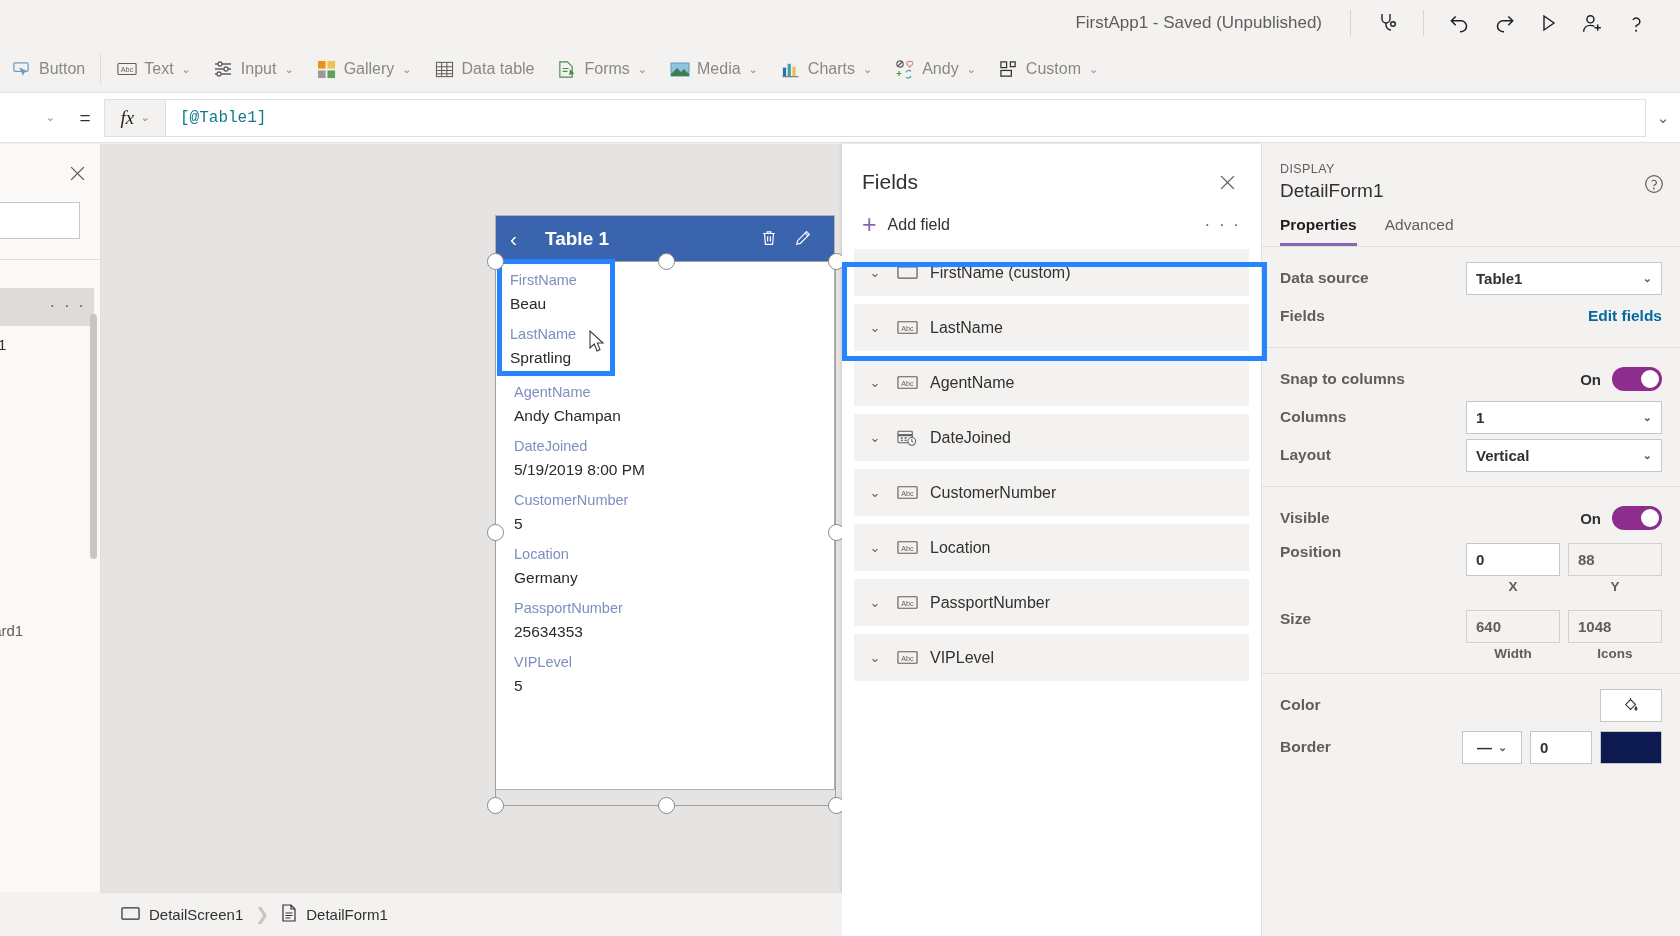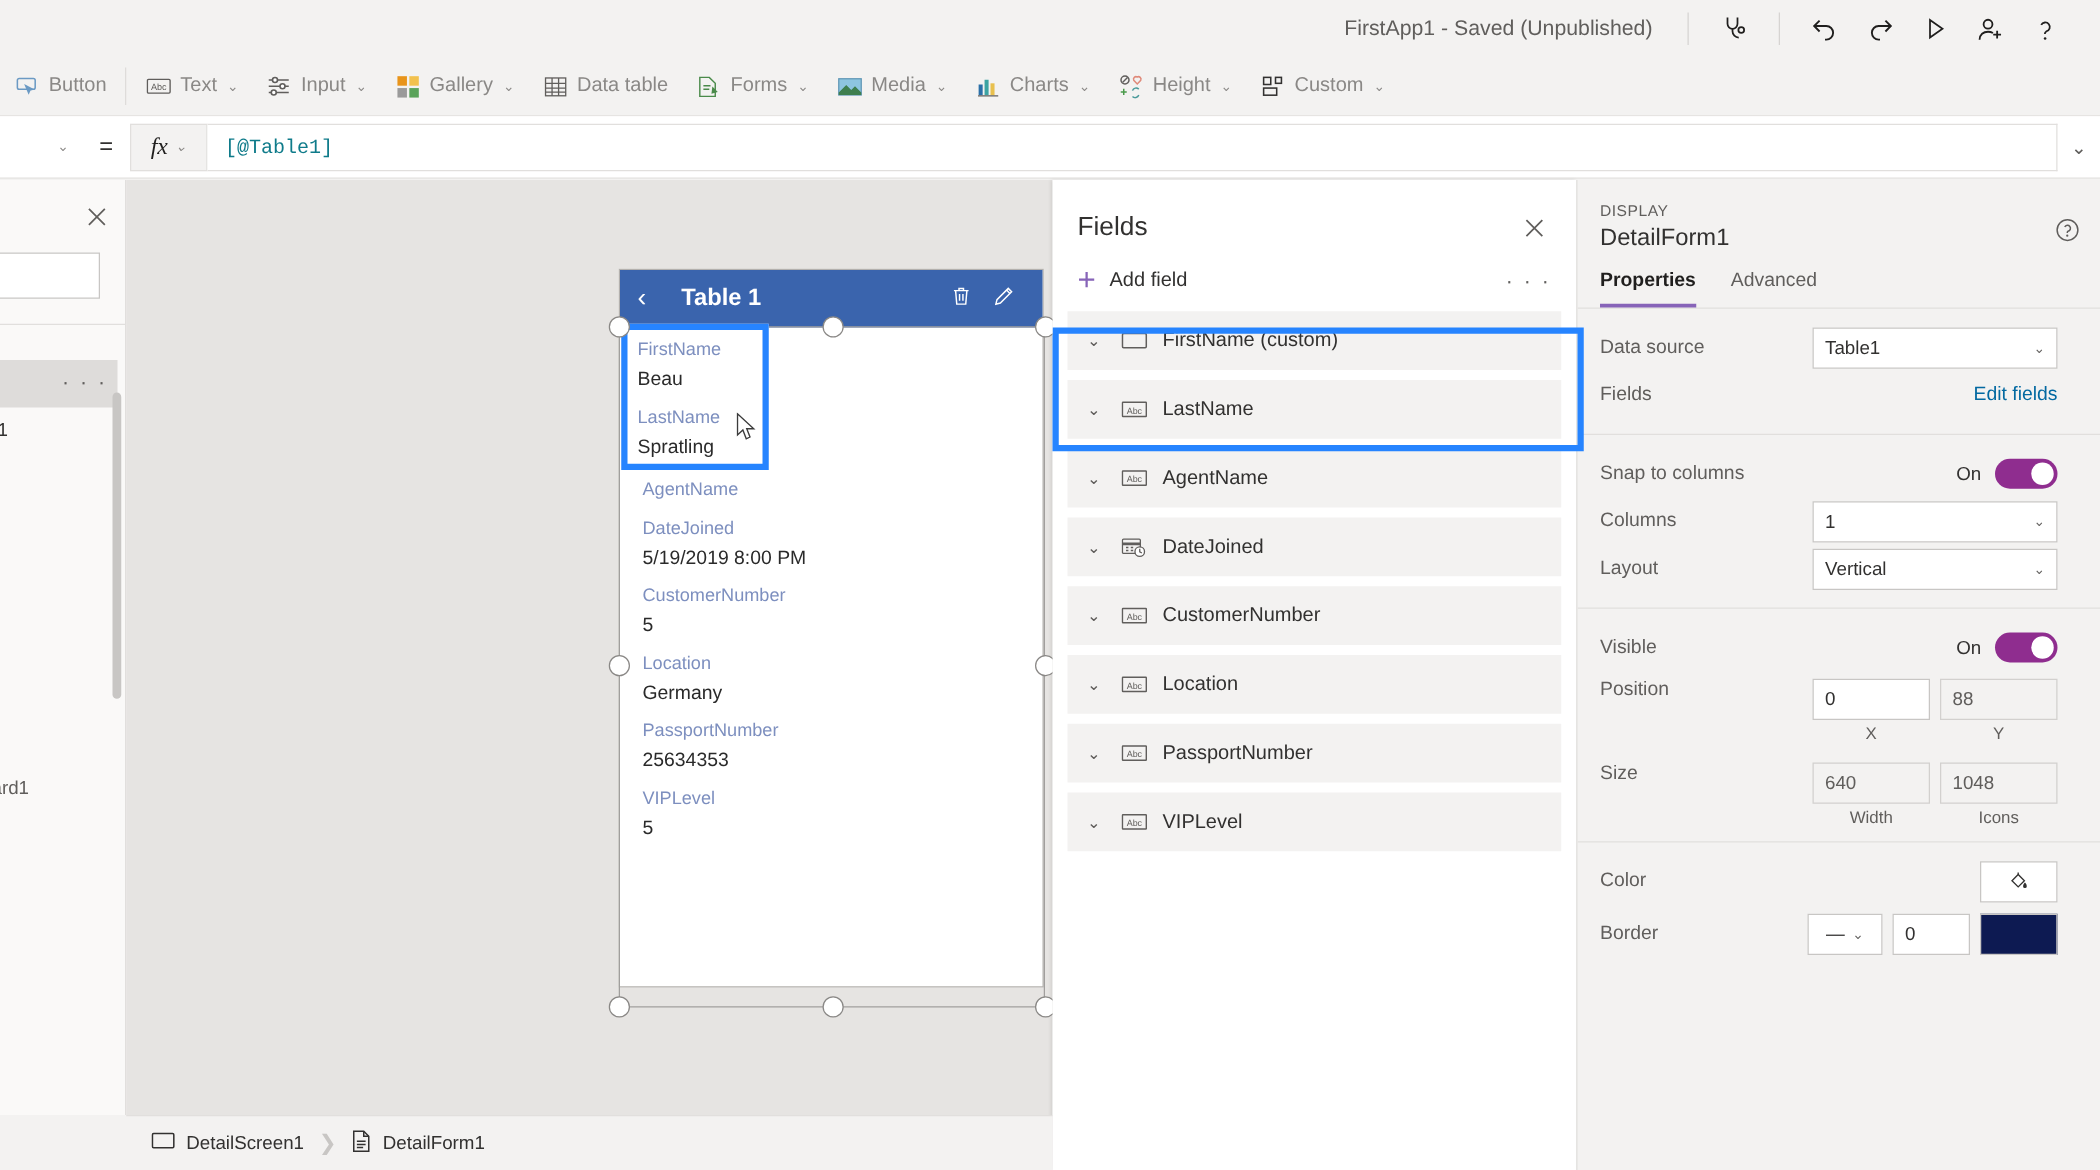--- a/index.html
+++ b/index.html
@@ -137,21 +137,21 @@
     background:#f3f2f1; border-left:1px solid #e1dfdd; overflow:hidden;
   }
   .pp-head { padding:18px 20px 0 18px; position:relative; }
   .pp-display { font-size:12.5px; color:#605e5c; letter-spacing:.4px; }
   .pp-name { font-size:19px; color:#323130; margin-top:4px; }
   .pp-help { position:absolute; right:12px; top:26px; width:28px;height:28px;
      display:flex;align-items:center;justify-content:center;cursor:pointer;color:#605e5c;}
   .pp-tabs { display:flex; gap:28px; padding:14px 18px 0 18px; border-bottom:1px solid #e1dfdd; }
   .pp-tab { font-size:15.5px; color:#605e5c; padding-bottom:9px; cursor:pointer; }
   .pp-tab.active { color:#201f1e; font-weight:bold; border-bottom:3px solid #8764b8; }
-  .pp-group { border-bottom:1px solid #e1dfdd; padding:12px 34px 12px 18px; }
+  .pp-group { border-bottom:1px solid #e1dfdd; padding:12px 18px 12px 18px;font-weight:bold; }
   .pp-row { display:flex; align-items:center; min-height:38px; }
   .pp-lbl { font-size:15.5px; color:#605e5c; flex:1; }
   .pp-sel {
     width:196px; height:33px; background:#fff; border:1px solid #c8c6c4;
     display:flex; align-items:center; padding:0 9px; font-size:15px; color:#323130;
     cursor:pointer;
   }
   .pp-sel .sc { margin-left:auto; font-size:11px; color:#605e5c; }
   .pp-link { font-size:15.5px; color:#0369a1; cursor:pointer; }
   .pp-toggle-wrap { display:flex; align-items:center; gap:11px; }
@@ -331,21 +331,21 @@
     <div class="rb-item">
       <span class="rb-ico">
         <svg width="20" height="20" viewBox="0 0 20 20" fill="none" stroke-width="1.2">
           <circle cx="5" cy="5" r="3.2" stroke="#605e5c"></circle>
             <path d="M3 7l4-4" stroke="#605e5c"></path>
           <path d="M14.8 2.6a2 2 0 0 0-2.8 2.6l2.8 3 2.8-3a2 2 0 0 0-2.8-2.6z" stroke="#e08a7a"></path>
           <path d="M4 12v5M1.6 14.5h4.8" stroke="#4a9a4a"></path>
           <path d="M11 13.5a3 3 0 0 1 5-1.2M16 17a3 3 0 0 1-5 1.2" stroke="#4a9a9a"></path>
         </svg>
       </span>
-      <span>Height</span>
+      <span>Andy</span>
       <span class="caret">⌄</span>
     </div>
 
     <div class="rb-item">
       <span class="rb-ico">
         <svg width="19" height="19" viewBox="0 0 20 20" fill="none" stroke="#323130" stroke-width="1.3">
           <rect x="2" y="2" width="6" height="6"></rect>
             <rect x="12" y="2" width="5" height="5"></rect>
             <rect x="2" y="11" width="11" height="6"></rect>
         </svg>
@@ -407,20 +407,21 @@
         <div class="fld">
           <div class="fld-label">FirstName</div>
           <div class="fld-value">Beau</div>
         </div>
         <div class="fld">
           <div class="fld-label">LastName</div>
           <div class="fld-value">Spratling</div>
         </div>
         <div class="fld">
           <div class="fld-label">AgentName</div>
+          <div class="fld-value">Andy Champan</div>
         </div>
         <div class="fld">
           <div class="fld-label">DateJoined</div>
           <div class="fld-value">5/19/2019 8:00 PM</div>
         </div>
         <div class="fld">
           <div class="fld-label">CustomerNumber</div>
           <div class="fld-value">5</div>
         </div>
         <div class="fld">

